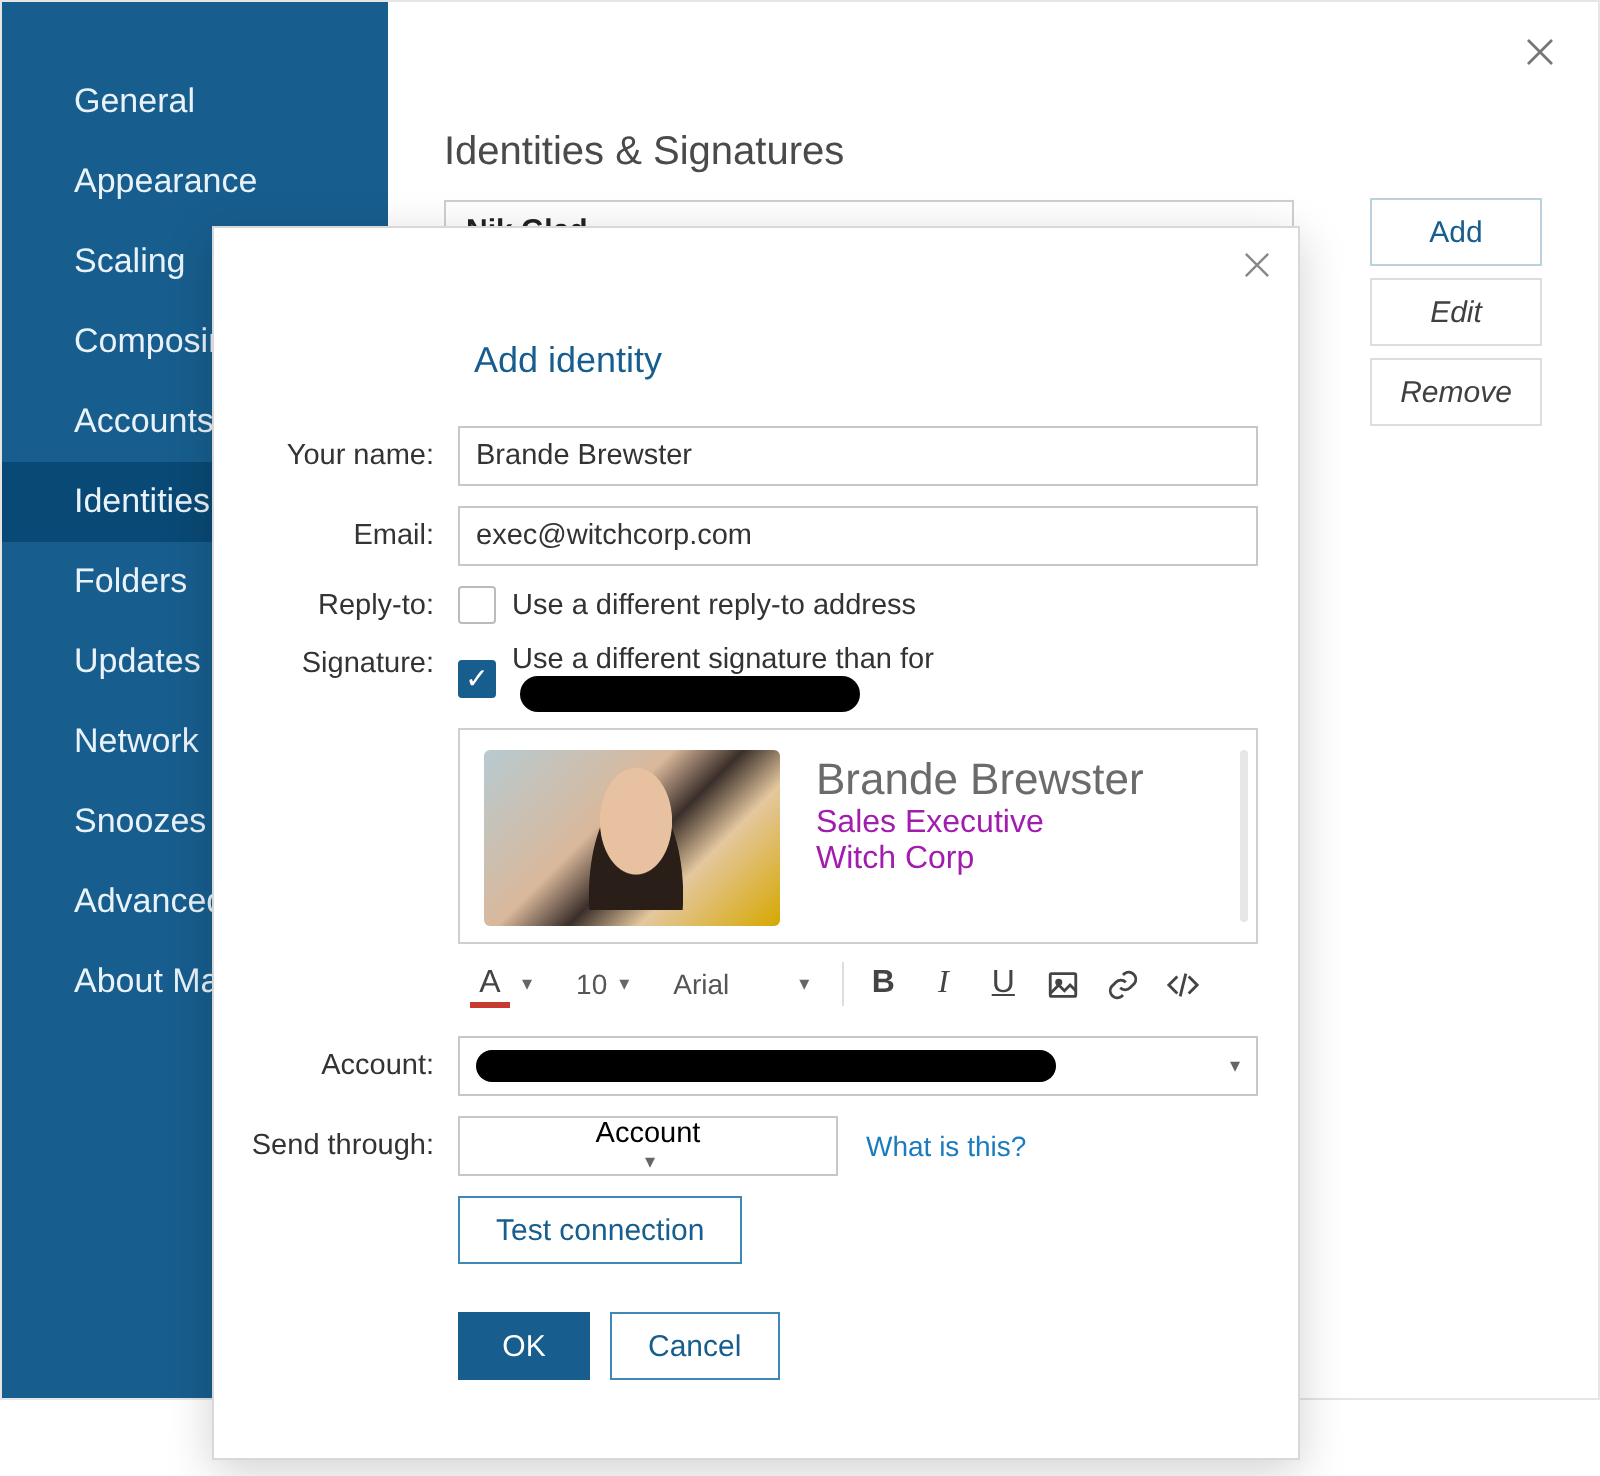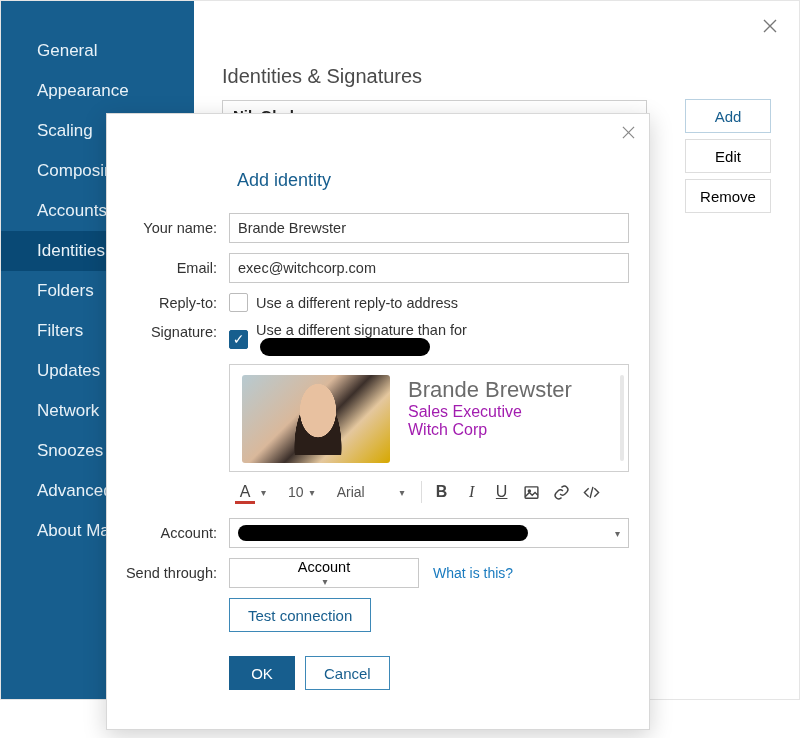--- a/index.html
+++ b/index.html
@@ -8,21 +8,21 @@
   .main-window { display: flex; position: absolute; top: 0; left: 0; width: 800px; height: 700px; border: 1px solid #e5e5e5; }
   .sidebar { width: 193px; background: #175e8e; color: #fff; padding-top: 30px; }
   .sidebar-item { padding: 10px 36px; font-size: 17px; cursor: pointer; color: #e9f2f8; }
   .sidebar-item.selected { background: #094975; }
   .content { flex: 1; background: #fff; position: relative; }
   .close-main { position: absolute; top: 18px; right: 22px; color: #777; font-size: 16px; cursor: pointer; }
   .section-title { font-size: 20px; color: #4a4a4a; margin: 64px 12px 12px 28px; font-weight: 400; }
   .identity-list { margin-left: 28px; width: 425px; border: 1px solid #cfcfcf; height: 100px; padding: 6px 10px; font-size: 15px; font-weight: 600; color: #222; }
   .action-col { position: absolute; top: 98px; right: 28px; width: 86px; display: flex; flex-direction: column; gap: 6px; }
   .btn-side { height: 34px; display:flex; align-items:center; justify-content:center; font-size: 15px; border: 1px solid #b9d1e1; background: #fff; color: #175e8e; cursor: pointer; }
-  .btn-side.disabled { color: #000000; border-color: #ddd; }
+  .btn-side.disabled { color: #404040; border-color: #ddd; font-style: italic; }
 
   .modal { position: absolute; top: 113px; left: 106px; width: 544px; height: 617px; background: #fff; border: 1px solid #d8d8d8; box-shadow: 0 6px 22px rgba(0,0,0,0.18); }
   .modal-close { position: absolute; top: 12px; right: 14px; color: #888; font-size: 15px; cursor: pointer; }
   .modal-title { color: #175e8e; font-size: 18px; font-weight: 400; margin: 56px 0 22px 130px; }
   .form { padding: 0 20px 0 0; }
   .row { display: flex; align-items: center; margin-bottom: 10px; }
   .row-top { align-items: flex-start; }
   .label { width: 122px; text-align: right; padding-right: 12px; font-size: 14.5px; color: #333; }
   .field { flex: 1; }
   .input { width: 100%; height: 30px; border: 1px solid #c8c8c8; padding: 0 8px; font-size: 14.5px; color: #333; }
@@ -55,21 +55,20 @@
 
 <div class="main-window">
   <div class="sidebar">
     <div class="sidebar-item">General</div>
     <div class="sidebar-item">Appearance</div>
     <div class="sidebar-item">Scaling</div>
     <div class="sidebar-item">Composing</div>
     <div class="sidebar-item">Accounts</div>
     <div class="sidebar-item selected">Identities</div>
     <div class="sidebar-item">Folders</div>
-    <div class="sidebar-item">Filters</div>
     <div class="sidebar-item">Updates</div>
     <div class="sidebar-item">Network</div>
     <div class="sidebar-item">Snoozes</div>
     <div class="sidebar-item">Advanced</div>
     <div class="sidebar-item">About Mailbird</div>
   </div>
   <div class="content">
     <span class="close-main">
       <svg width="14" height="14" viewBox="0 0 14 14">
           <path d="M1 1 L13 13 M13 1 L1 13" stroke="#777" stroke-width="1.4"></path>

